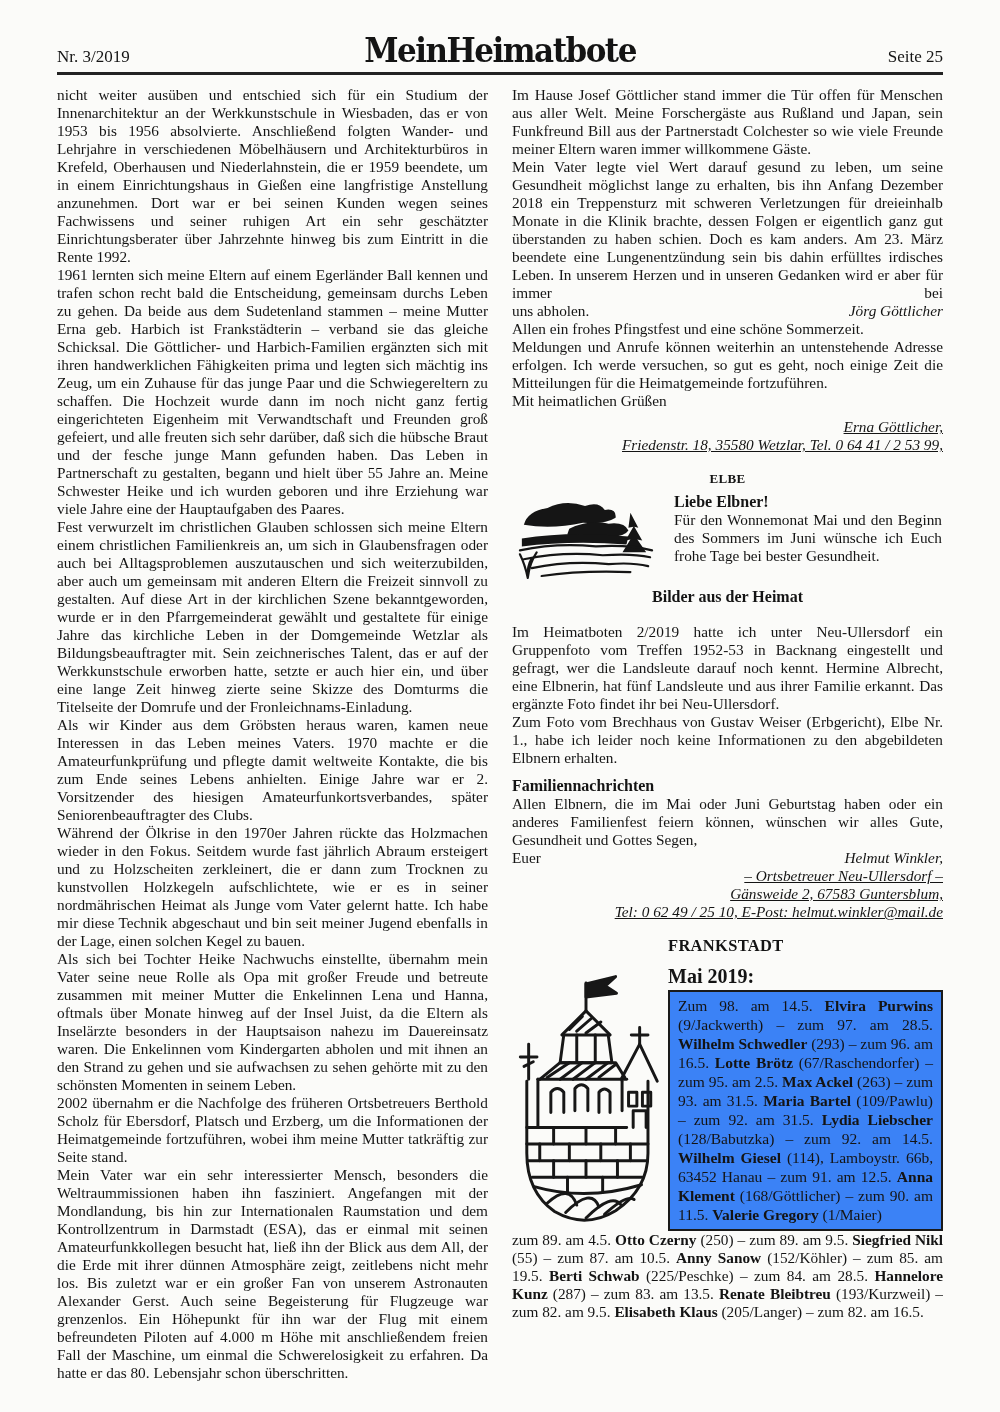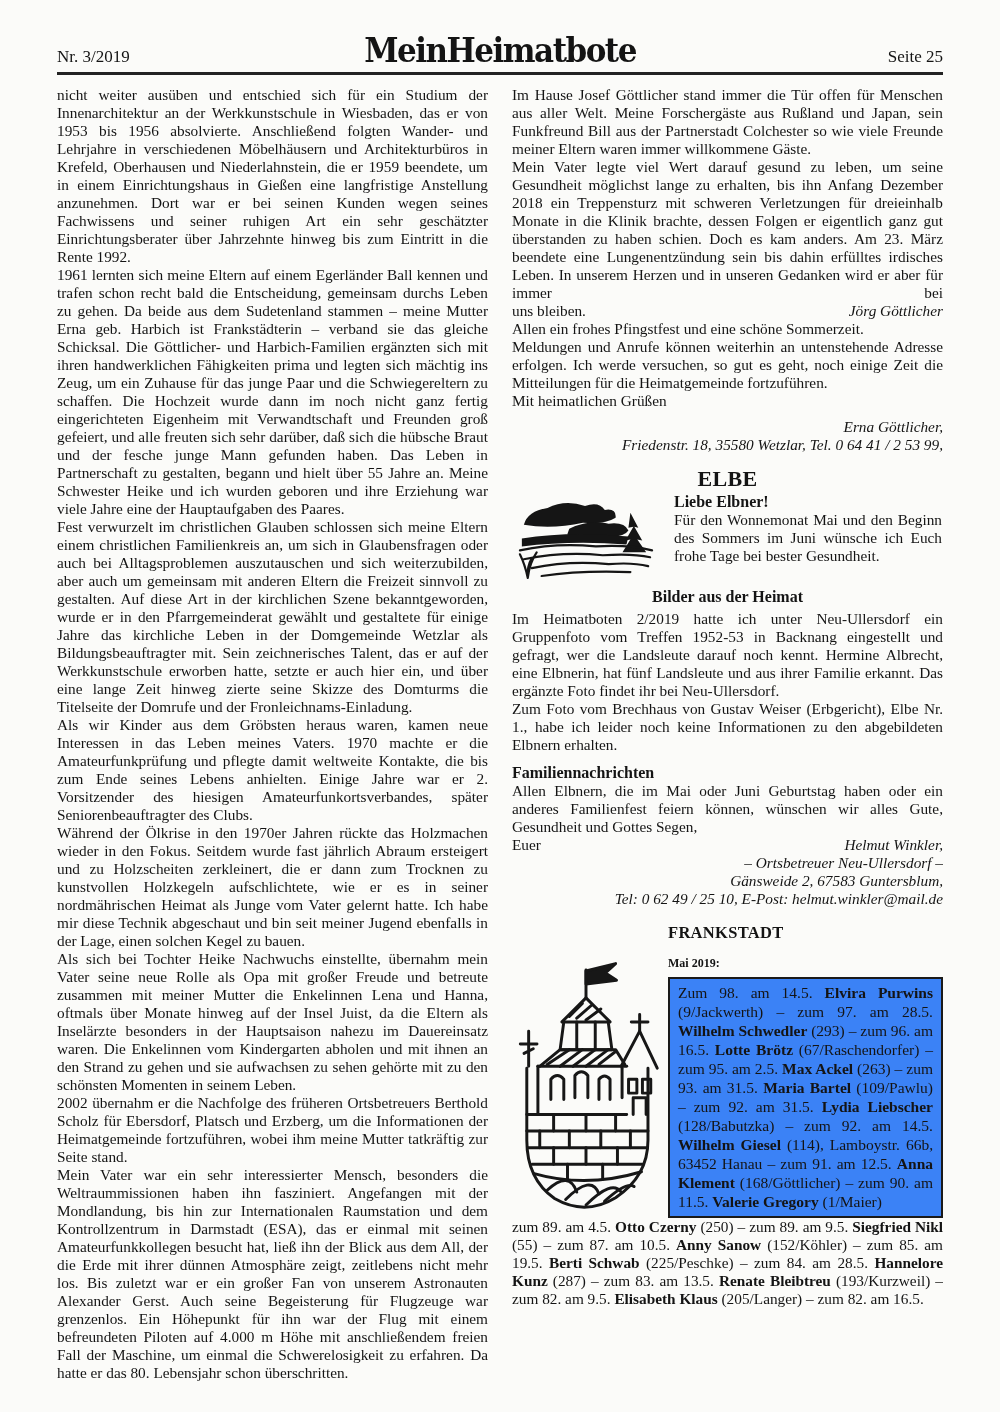--- a/index.html
+++ b/index.html
@@ -15,35 +15,35 @@
   .masthead {
     font-family:"DejaVu Serif", serif; font-weight:bold; font-size:31px;
     line-height:.95; letter-spacing:-1.5px; white-space:nowrap; transform:scaleY(1.08);
   }
   .columns { display:flex; gap:24px; margin-top:11px; }
   .col { width:431px; font-size:15.3px; line-height:18px; text-align:justify; hyphens:auto; }
   p.body { margin:0; }
   .cont-just { text-align-last:justify; }
   .sigline { display:flex; justify-content:space-between; }
   .it { font-style:italic; }
-  .right-align { text-align:right; }
+  .right-align { text-align:right;text-decoration:underline; }
   .addr { margin-top:8px; }
-  .elbe-head { text-align:center; font-weight:bold; font-size:22px; letter-spacing:.3px; margin-top:16px; }
+  .elbe-head { text-align:center; font-weight:bold; font-size:13px; letter-spacing:.3px; margin-top:16px; }
   .elbe-row { display:flex; gap:14px; margin-top:5px; }
   .elbe-art { flex:none; width:148px; }
   .elbe-text { width:268px; }
   .bold-lead { font-weight:bold; font-size:16px; }
-  .bilder-head { text-align:center; font-weight:bold; font-size:16px; margin-top:4px; margin-bottom:4px; }
+  .bilder-head { text-align:center; font-weight:bold; font-size:16px; margin-top:4px; margin-bottom:17px; }
   .gap8 { margin-top:8px; }
   .familien-head { font-weight:bold; font-size:16px; margin-top:10px; }
   .frank-head { font-weight:bold; font-size:16.5px; letter-spacing:.3px; margin-top:16px; margin-left:156px; }
   .frank-row { display:flex; gap:8px; margin-top:7px; }
   .frank-art { flex:none; width:148px; padding-top:10px; }
   .frank-right { width:275px; }
-  .mai { font-weight:bold; font-size:12px; margin:5px 0 5px; }
+  .mai { font-weight:bold; font-size:20px; margin:5px 0 5px; }
   .bday-box {
     border:2px solid #1a1a1a; background:#3b82f6;
     padding:4px 8px 5px 8px; font-size:15.5px; line-height:19px; text-align:justify;
   }
   .overflow-text { margin-top:5px; }
   svg { display:block; }
 </style>
 </head>
 <body>
 
@@ -65,21 +65,21 @@
       <p class="body">Während der Ölkrise in den 1970er Jahren rückte das Holzmachen wieder in den Fokus. Seitdem wurde fast jährlich Abraum ersteigert und zu Holzscheiten zerkleinert, die er dann zum Trocknen zu kunstvollen Holzkegeln aufschlichtete, wie er es in seiner nordmährischen Heimat als Junge vom Vater gelernt hatte. Ich habe mir diese Technik abgeschaut und bin seit meiner Jugend ebenfalls in der Lage, einen solchen Kegel zu bauen.</p>
       <p class="body">Als sich bei Tochter Heike Nachwuchs einstellte, übernahm mein Vater seine neue Rolle als Opa mit großer Freude und betreute zusammen mit meiner Mutter die Enkelinnen Lena und Hanna, oftmals über Monate hinweg auf der Insel Juist, da die Eltern als Inselärzte besonders in der Hauptsaison nahezu im Dauereinsatz waren. Die Enkelinnen vom Kindergarten abholen und mit ihnen an den Strand zu gehen und sie aufwachsen zu sehen gehörte mit zu den schönsten Momenten in seinem Leben.</p>
       <p class="body">2002 übernahm er die Nachfolge des früheren Ortsbetreuers Berthold Scholz für Ebersdorf, Platsch und Erzberg, um die Informationen der Heimatgemeinde fortzuführen, wobei ihm meine Mutter tatkräftig zur Seite stand.</p>
       <p class="body">Mein Vater war ein sehr interessierter Mensch, besonders die Weltraummissionen haben ihn fasziniert. Angefangen mit der Mondlandung, bis hin zur Internationalen Raumstation und dem Kontrollzentrum in Darmstadt (ESA), das er einmal mit seinen Amateurfunkkollegen besucht hat, ließ ihn der Blick aus dem All, der die Erde mit ihrer dünnen Atmosphäre zeigt, zeitlebens nicht mehr los. Bis zuletzt war er ein großer Fan von unserem Astronauten Alexander Gerst. Auch seine Begeisterung für Flugzeuge war grenzenlos. Ein Höhepunkt für ihn war der Flug mit einem befreundeten Piloten auf 4.000 m Höhe mit anschließendem freien Fall der Maschine, um einmal die Schwerelosigkeit zu erfahren. Da hatte er das 80. Lebensjahr schon überschritten.</p>
     </div>
 
     <div class="col">
       <p class="body">Im Hause Josef Göttlicher stand immer die Tür offen für Menschen aus aller Welt. Meine Forschergäste aus Rußland und Japan, sein Funkfreund Bill aus der Partnerstadt Colchester so wie viele Freunde meiner Eltern waren immer willkommene Gäste.</p>
       <p class="body cont-just">Mein Vater legte viel Wert darauf gesund zu leben, um seine Gesundheit möglichst lange zu erhalten, bis ihn Anfang Dezember 2018 ein Treppensturz mit schweren Verletzungen für dreieinhalb Monate in die Klinik brachte, dessen Folgen er eigentlich ganz gut überstanden zu haben schien. Doch es kam anders. Am 23. März beendete eine Lungenentzündung sein bis dahin erfülltes irdisches Leben. In unserem Herzen und in unseren Gedanken wird er aber für immer bei</p>
       <div class="sigline">
-        <span>uns bleiben.</span>
+        <span>uns abholen.</span>
         <span class="it">Jörg Göttlicher</span>
       </div>
       <p class="body">Allen ein frohes Pfingstfest und eine schöne Sommerzeit.</p>
       <p class="body">Meldungen und Anrufe können weiterhin an untenstehende Adresse erfolgen. Ich werde versuchen, so gut es geht, noch einige Zeit die Mitteilungen für die Heimatgemeinde fortzuführen.</p>
       <p class="body">Mit heimatlichen Grüßen</p>
       <div class="addr">
         <div class="it right-align">Erna Göttlicher,</div>
         <div class="it right-align">Friedenstr. 18, 35580 Wetzlar, Tel. 0 64 41 / 2 53 99,</div>
       </div>
 

